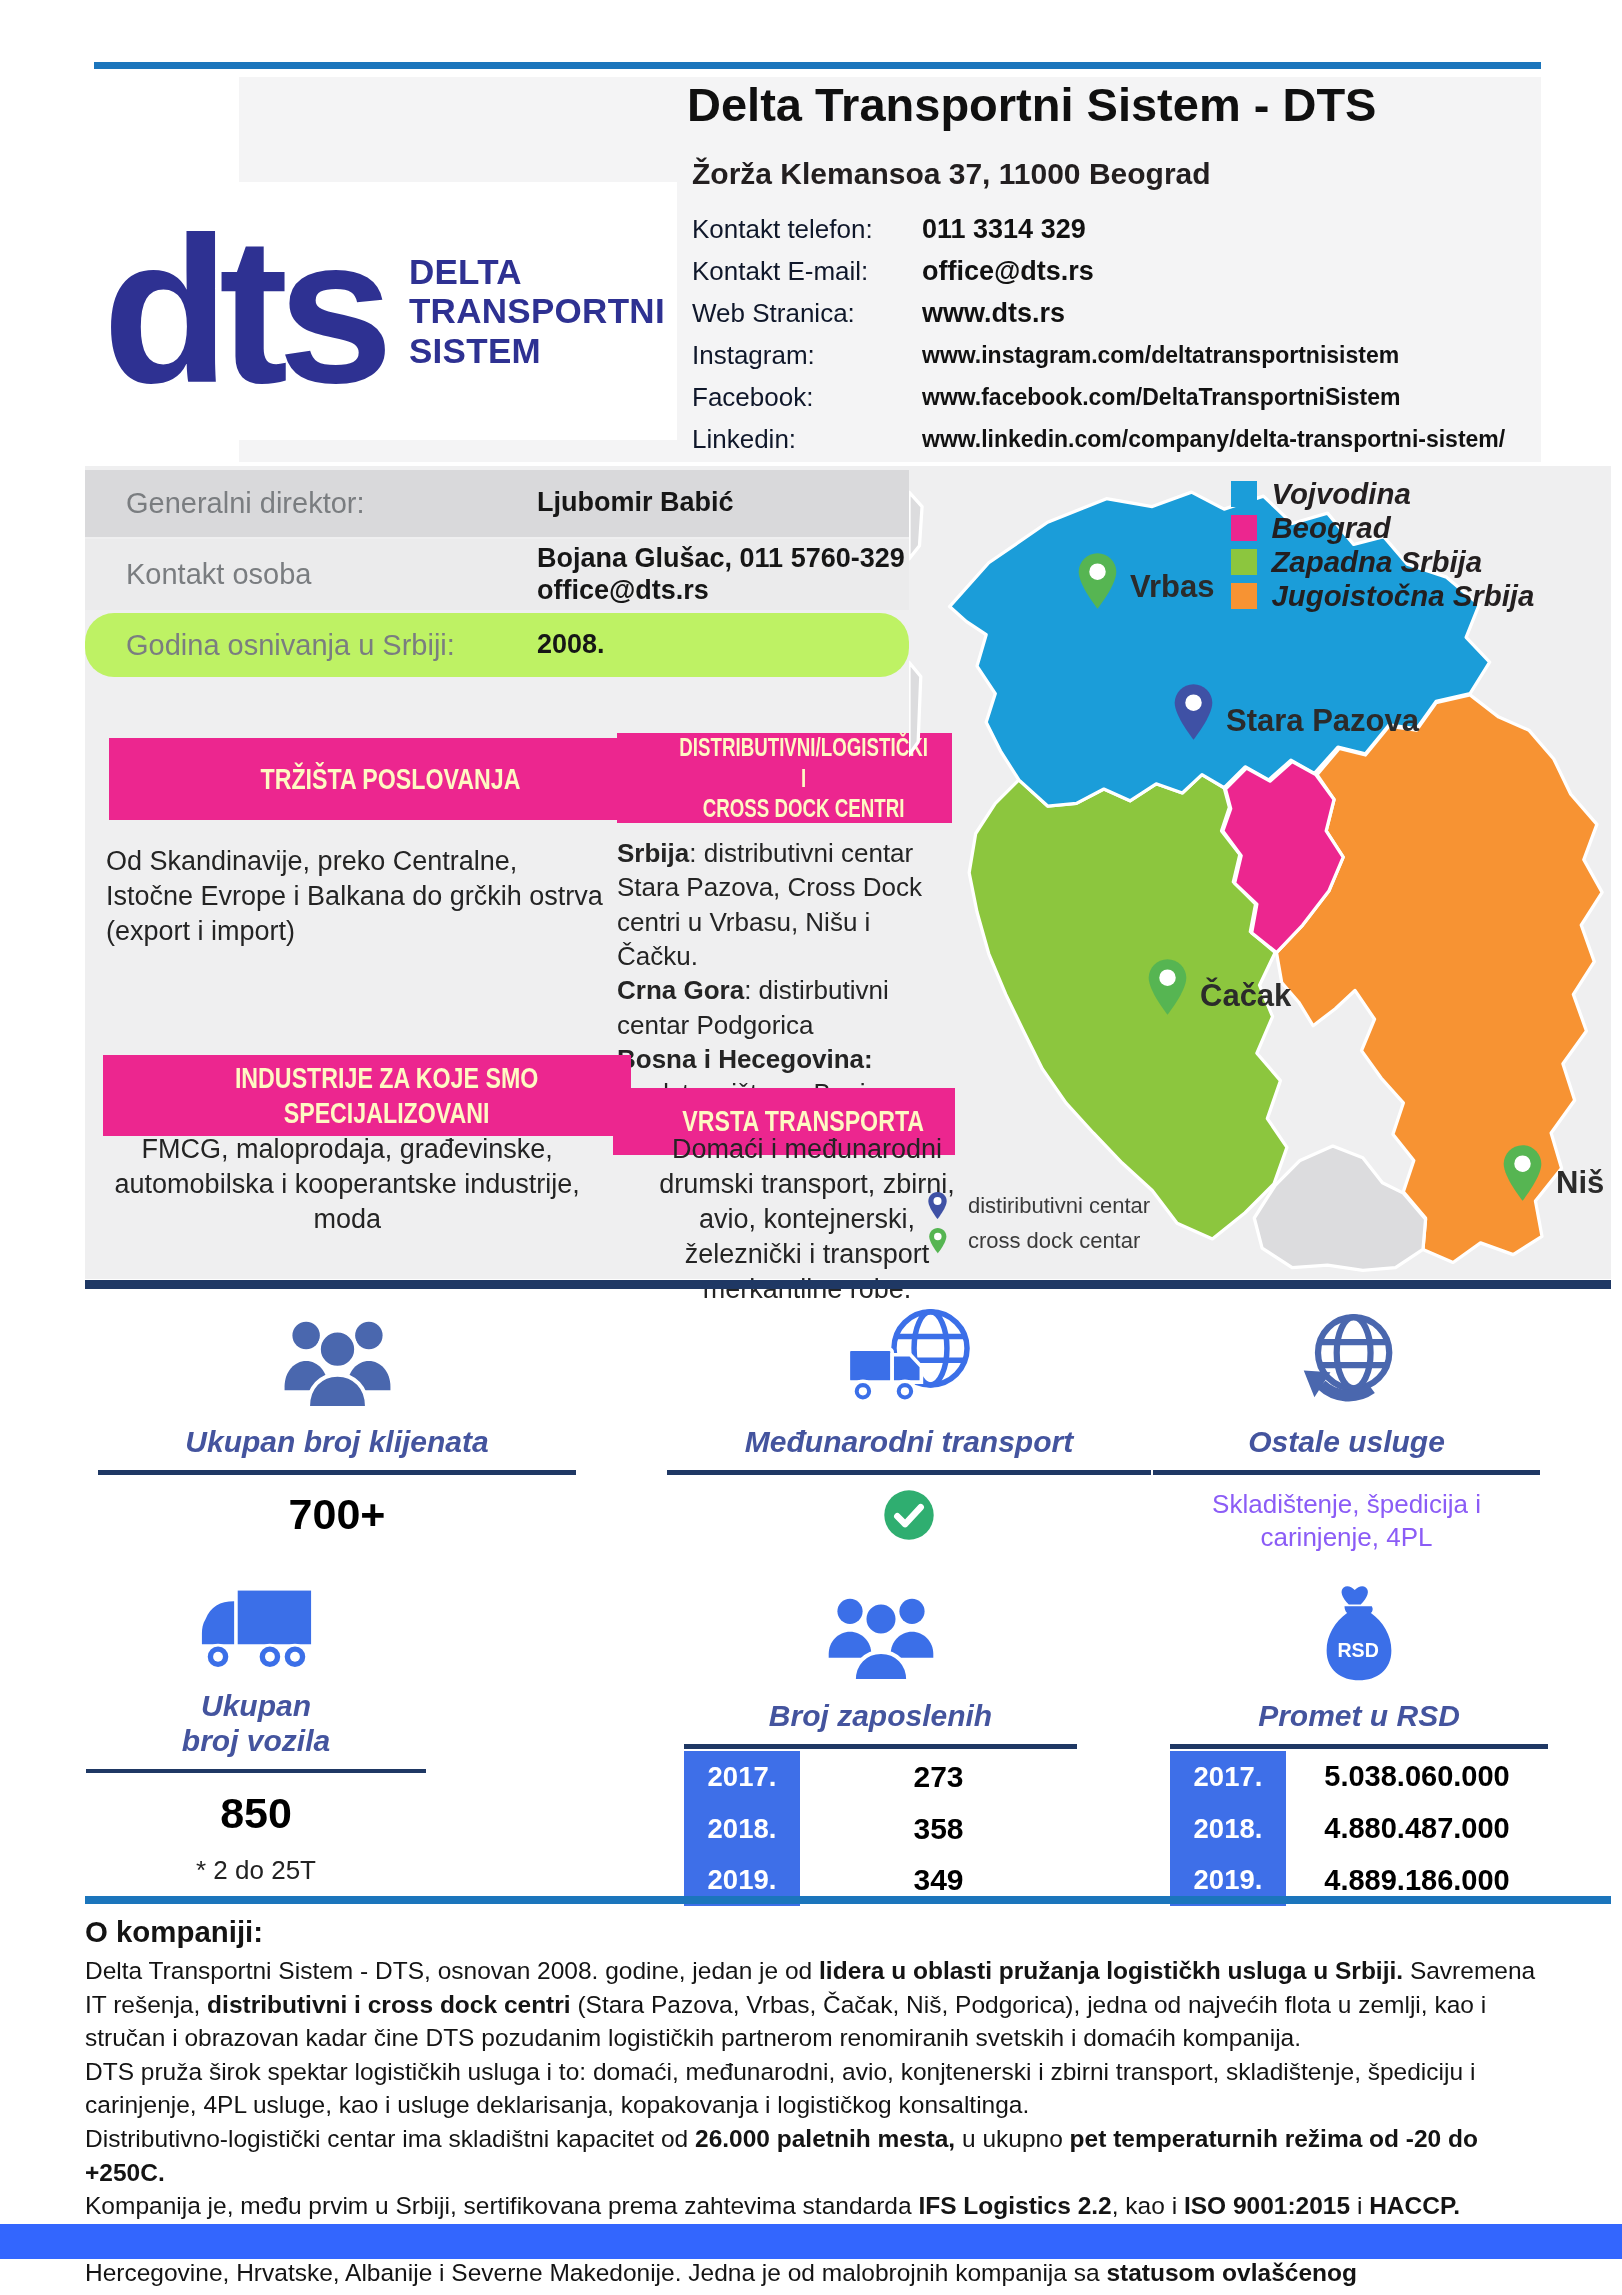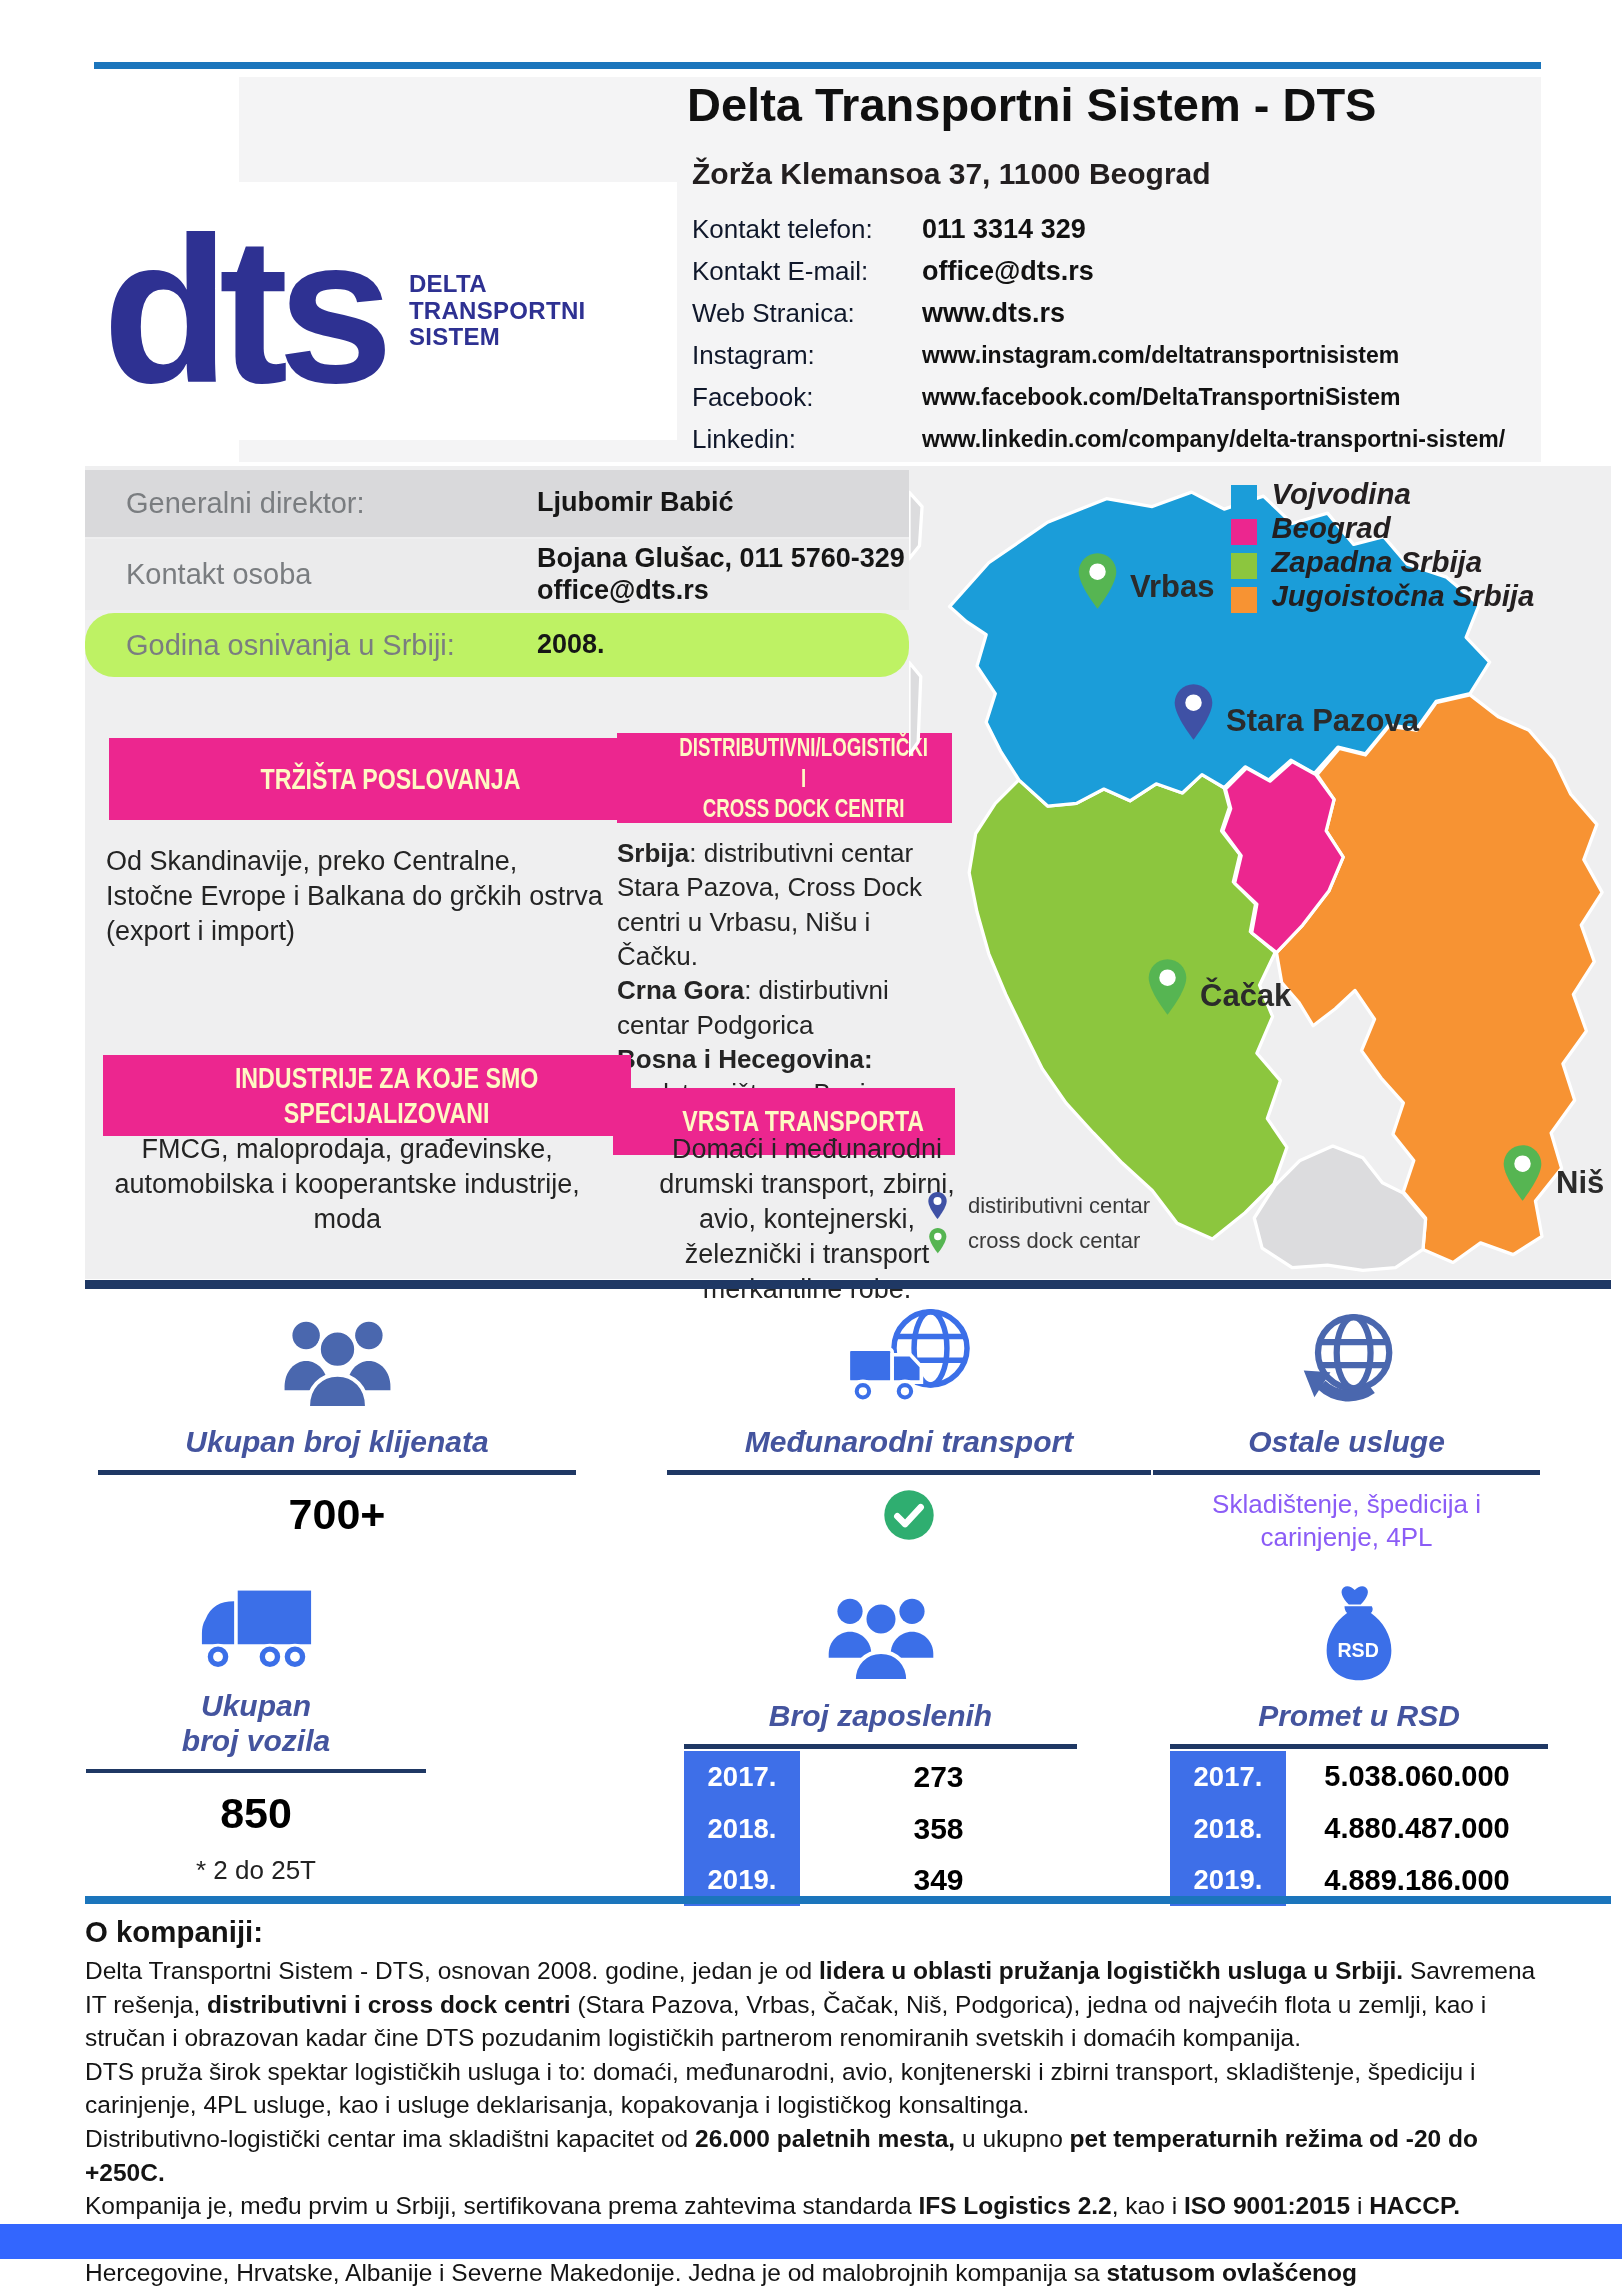--- a/index.html
+++ b/index.html
@@ -6,21 +6,21 @@
   .page{position:relative;width:1623px;height:2295px;background:#fff;overflow:hidden;
         font-family:"Liberation Sans",sans-serif;color:#231f20;}
 
   
   .top-rule{position:absolute;left:94px;top:62px;width:1447px;height:7.2px;background:#1b75bc;}
   .header-bg{position:absolute;left:239px;top:77px;width:1302px;height:385px;background:#f4f4f5;}
   .logo-card{position:absolute;left:88px;top:182px;width:589px;height:258px;background:#fff;
              display:flex;align-items:center;box-sizing:border-box;padding-left:14.4px;}
   .logo-mark{font-size:208px;font-weight:800;color:#2e3192;letter-spacing:-10.5px;line-height:.95;}
   .logo-words{display:flex;flex-direction:column;margin-left:26px;font-weight:800;color:#2e3192;
-              font-size:24px;line-height:1.12;letter-spacing:0.3px;}
+              font-size:35px;line-height:1.12;letter-spacing:0.3px;}
   .hdr-title{position:absolute;left:687px;top:77px;font-size:47px;font-weight:800;color:#101010;white-space:nowrap;}
   .hdr-address{position:absolute;left:692px;top:157px;font-size:30px;font-weight:700;}
   .contacts{position:absolute;left:692px;top:208px;}
   .contact-row{height:42px;display:flex;align-items:center;}
   .c-label{width:230px;font-size:26px;color:#0f172a;font-weight:500;flex:none;}
   .c-value{font-size:27px;font-weight:700;color:#111;white-space:nowrap;}
   .contact-row.small .c-value{font-size:23px;}
 
   
   .band{position:absolute;left:85px;top:466px;width:1526px;height:813px;background:#efeff0;}
@@ -49,21 +49,21 @@
   
   .map{position:absolute;left:824px;top:0;width:701px;height:808px;}
   .map svg.terrain{position:absolute;inset:0;}
   .region{stroke:#fff;stroke-width:5;stroke-linejoin:round;}
   .map-pin{position:absolute;}
   .pin-svg{display:block;}
   .pin-body-green{fill:#56b552;}
   .pin-body-navy{fill:#3f51a5;}
   .pin-label{position:absolute;font-size:31px;font-weight:700;color:#2b2b2b;white-space:nowrap;}
   .legend{position:absolute;left:322px;top:10.5px;}
-  .legend-row{display:flex;align-items:flex-end;height:34px;}
+  .legend-row{display:flex;align-items:center;height:34px;}
   .legend-swatch{width:26px;height:26px;margin-right:14.4px;flex:none;}
   .sw-voj{background:#1b9dd9;} .sw-beo{background:#ec268f;} .sw-zap{background:#8cc63e;} .sw-jug{background:#f79333;}
   .legend-label{font-size:29.4px;font-weight:700;font-style:italic;color:#231f20;white-space:nowrap;}
   .pin-legend{position:absolute;left:17px;top:722px;}
   .pl-row{display:flex;align-items:center;height:35px;}
   .pl-pin{margin-right:18.3px;flex:none;display:flex;align-items:center;justify-content:center;width:23.6px;}
   .pl-label{font-size:22px;color:#3a3a3a;white-space:nowrap;}
 
   
   .divider-navy{position:absolute;left:85px;top:1280px;width:1526px;height:9.2px;background:#1f3864;}

